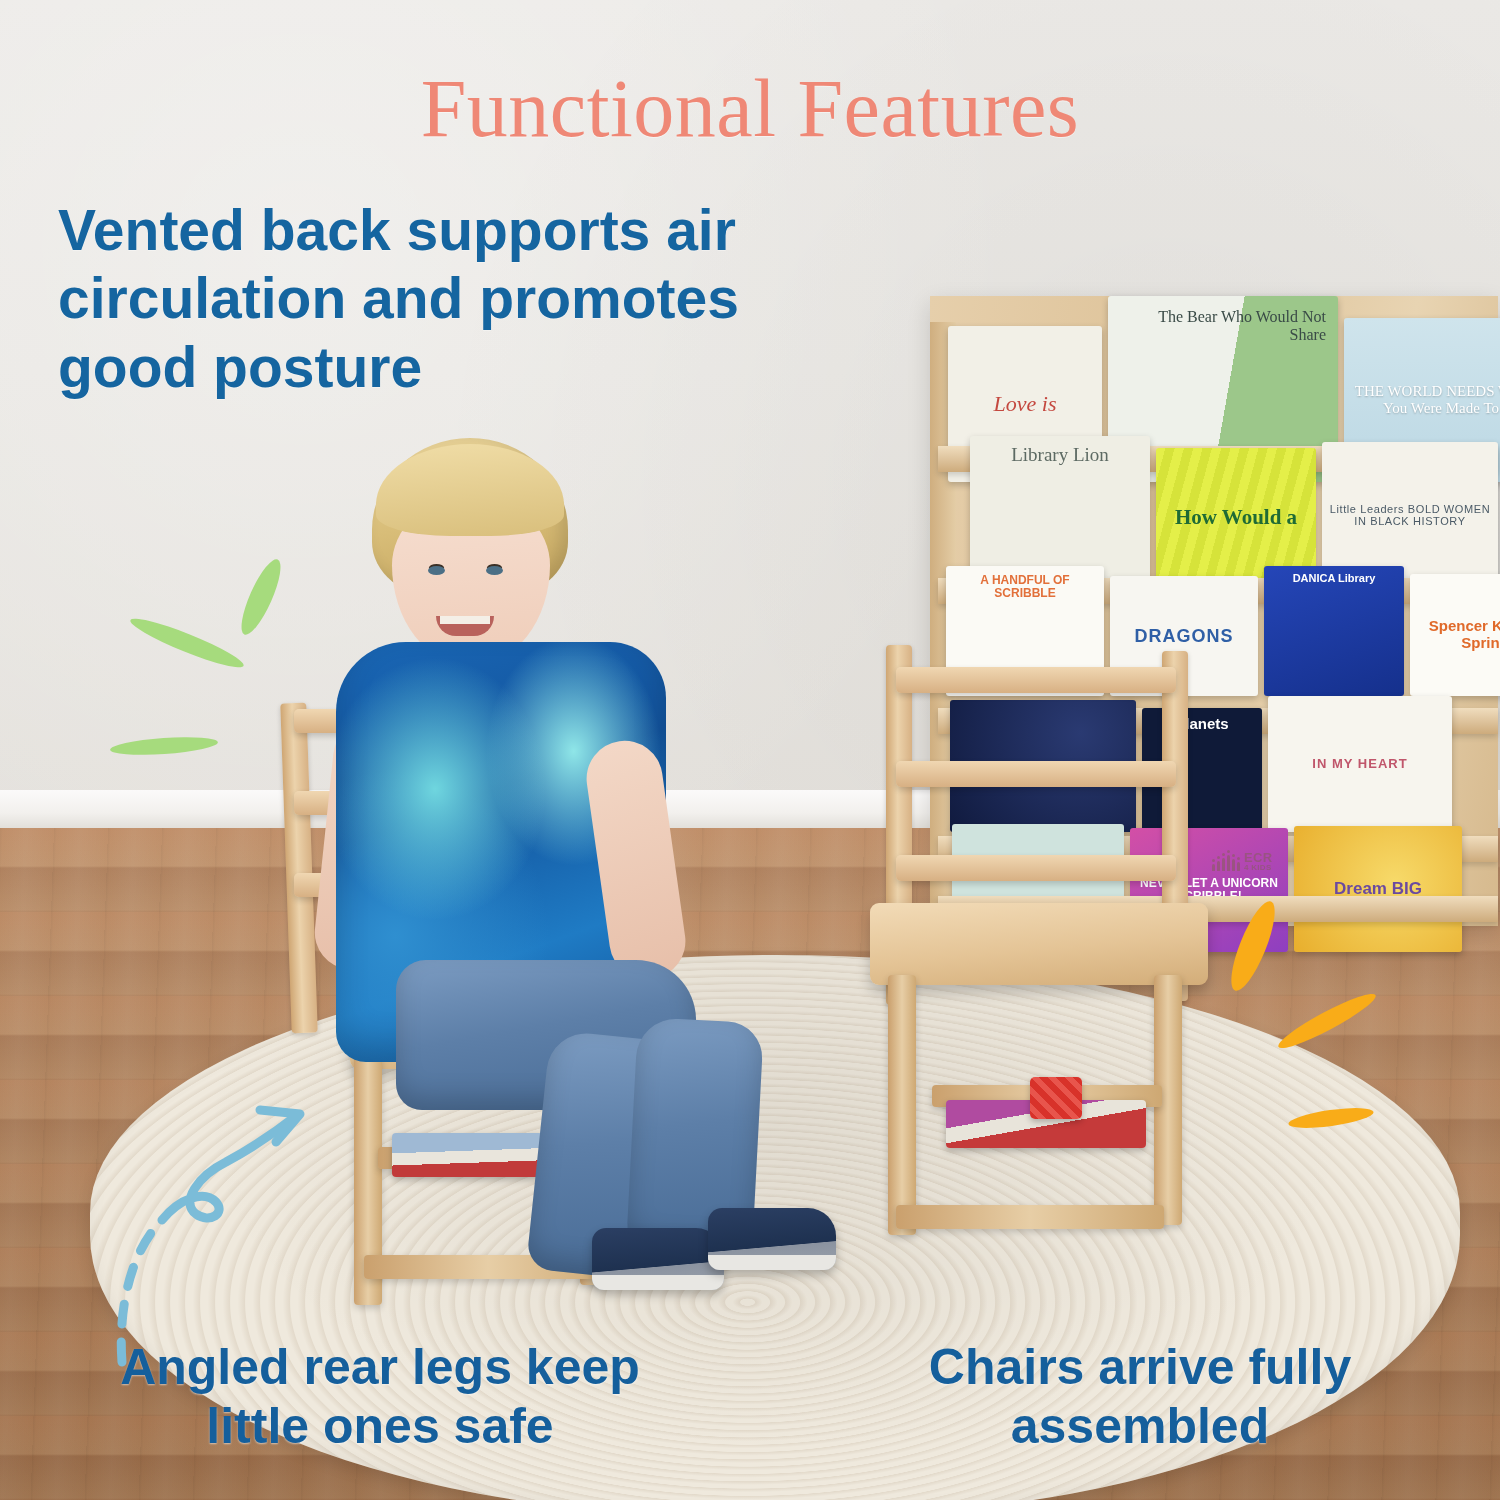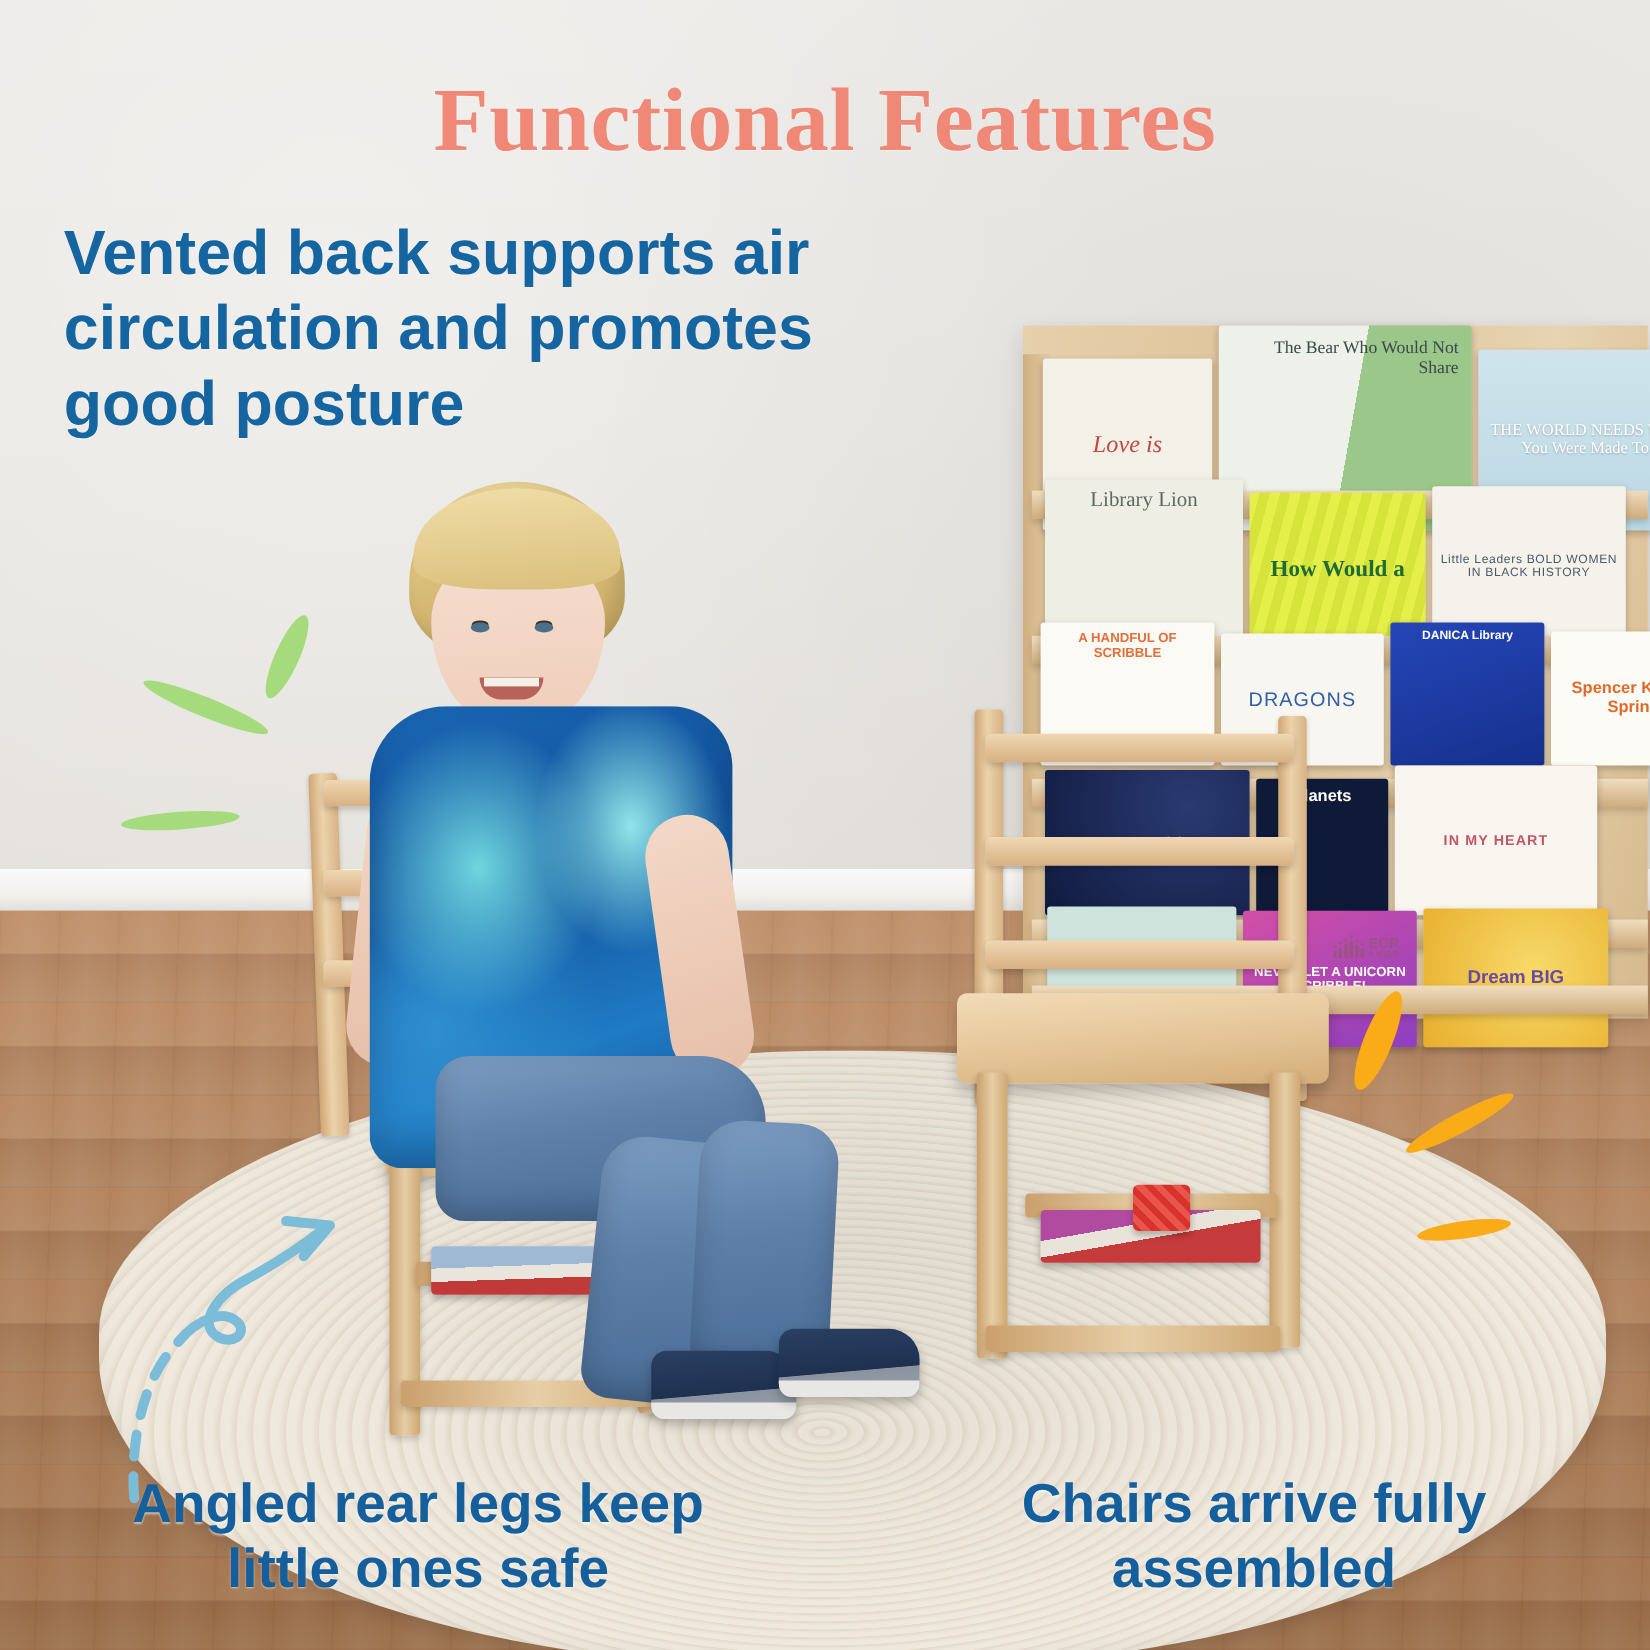--- a/index.html
+++ b/index.html
@@ -102,21 +102,21 @@
     background:linear-gradient(170deg,#7c9cc2 0%,#5d7fa8 45%,#486b95 100%);
     box-shadow:inset 0 -12px 26px rgba(0,0,0,.18);}
   .shoe{position:absolute;height:62px;border-radius:14px 28px 12px 12px;
     background:linear-gradient(175deg,#2b3f63 0%,#1e3150 60%,#8b93a0 61%,#9aa2ad 100%);
     box-shadow:0 5px 10px rgba(0,0,0,.25);}
   .shoe:after{content:"";position:absolute;left:0;bottom:0;width:100%;height:15px;
     border-radius:0 0 12px 12px;background:#e8e7e3;}
 
   
   .title{position:absolute;left:0;top:62px;width:1500px;text-align:center;
-    font-family:"Liberation Serif", serif;font-weight:700;
+    font-family:"Liberation Serif", serif;font-weight:400;
     font-size:82px;letter-spacing:.5px;color:#ef8876;
     text-shadow:0 1px 0 rgba(255,255,255,.45);}
   .headline{position:absolute;left:58px;top:196px;width:760px;
     font-size:57px;font-weight:700;line-height:1.20;color:#1565a0;
     text-shadow:0 1px 0 rgba(255,255,255,.35);}
   .cap{position:absolute;font-size:50px;font-weight:700;line-height:1.18;
     color:#155f9c;text-align:center;
     text-shadow:0 1px 2px rgba(255,255,255,.55);}
   .cap-left{left:70px;top:1338px;width:620px;}
   .cap-right{left:860px;top:1338px;width:560px;}
@@ -147,30 +147,30 @@
     <div class="shelf-body"></div>
     <div class="shelf-side"></div>
 
     <div class="books-row" style="left:18px;top:0px;">
       <div class="bk" style="width:146px;height:148px;background:#f2f0e7;color:#c4483f;font-family:'Liberation Serif',serif;font-style:italic;font-size:22px;">Love is</div>
       <div class="bk" style="width:206px;height:162px;background:linear-gradient(100deg,#eef1ea 0 52%,#9cc78a 52% 100%);color:#3a4b47;justify-content:flex-start;align-items:flex-start;text-align:right;font-family:'Liberation Serif',serif;font-size:16px;padding:12px;">The Bear Who Would Not Share</div>
       <div class="bk" style="width:186px;height:156px;background:linear-gradient(180deg,#cfe4ec,#bcd8e4);color:#fff;font-family:'Liberation Serif',serif;font-size:15px;text-shadow:0 1px 2px rgba(0,0,0,.25);">THE WORLD NEEDS Who You Were Made To</div>
     </div>
     <div class="shelf-rail" style="top:150px;"></div>
 
-    <div class="books-row" style="left:20px;top:140px;">
+    <div class="books-row" style="left:40px;top:140px;">
       <div class="bk" style="width:172px;height:140px;background:#efeee4;color:#5d6a63;align-items:flex-start;font-family:'Liberation Serif',serif;font-size:19px;padding-top:8px;">Library Lion</div>
       <div class="bk" style="width:152px;height:132px;background:repeating-linear-gradient(105deg,#e4ef49 0 9px,#d6e33a 9px 18px);color:#1f6b35;font-family:'Liberation Serif',serif;font-weight:700;font-size:21px;">How Would a</div>
       <div class="bk" style="width:168px;height:138px;background:#f4f2ea;color:#4a5a66;font-size:11px;letter-spacing:.6px;">Little Leaders BOLD WOMEN IN BLACK HISTORY</div>
     </div>
     <div class="shelf-rail" style="top:282px;"></div>
 
     <div class="books-row" style="left:16px;top:270px;">
       <div class="bk" style="width:150px;height:118px;background:#fbfaf5;color:#e2703a;align-items:flex-start;font-size:12px;font-weight:700;padding-top:8px;">A HANDFUL OF SCRIBBLE</div>
-      <div class="bk" style="width:140px;height:112px;background:#f7f6f1;color:#2f5fa6;font-size:18px;font-weight:400;letter-spacing:1px;">DRAGONS</div>
+      <div class="bk" style="width:140px;height:112px;background:#f7f6f1;color:#2f5fa6;font-size:18px;font-weight:700;letter-spacing:1px;">DRAGONS</div>
       <div class="bk" style="width:132px;height:120px;background:linear-gradient(160deg,#2546b8,#15308c);color:#fff;font-size:11px;font-weight:700;align-items:flex-start;padding-top:6px;">DANICA Library</div>
       <div class="bk" style="width:142px;height:114px;background:#fcfbf6;color:#e06a2a;font-size:15px;font-weight:700;">Spencer Knows Spring</div>
     </div>
     <div class="shelf-rail" style="top:412px;"></div>
 
     <div class="books-row" style="left:20px;top:400px;">
       <div class="bk" style="width:178px;height:124px;background:radial-gradient(circle at 70% 25%,#2a3a72,#101a3e);color:#e9dca0;font-size:13px;">Moon &amp; Little</div>
       <div class="bk" style="width:112px;height:112px;background:#0f1a38;color:#fff;font-size:15px;font-weight:700;align-items:flex-start;padding-top:8px;">Planets</div>
       <div class="bk" style="width:176px;height:128px;background:#f7f5ee;color:#c0566b;font-size:13px;font-weight:700;letter-spacing:1px;">IN MY HEART</div>
     </div>

